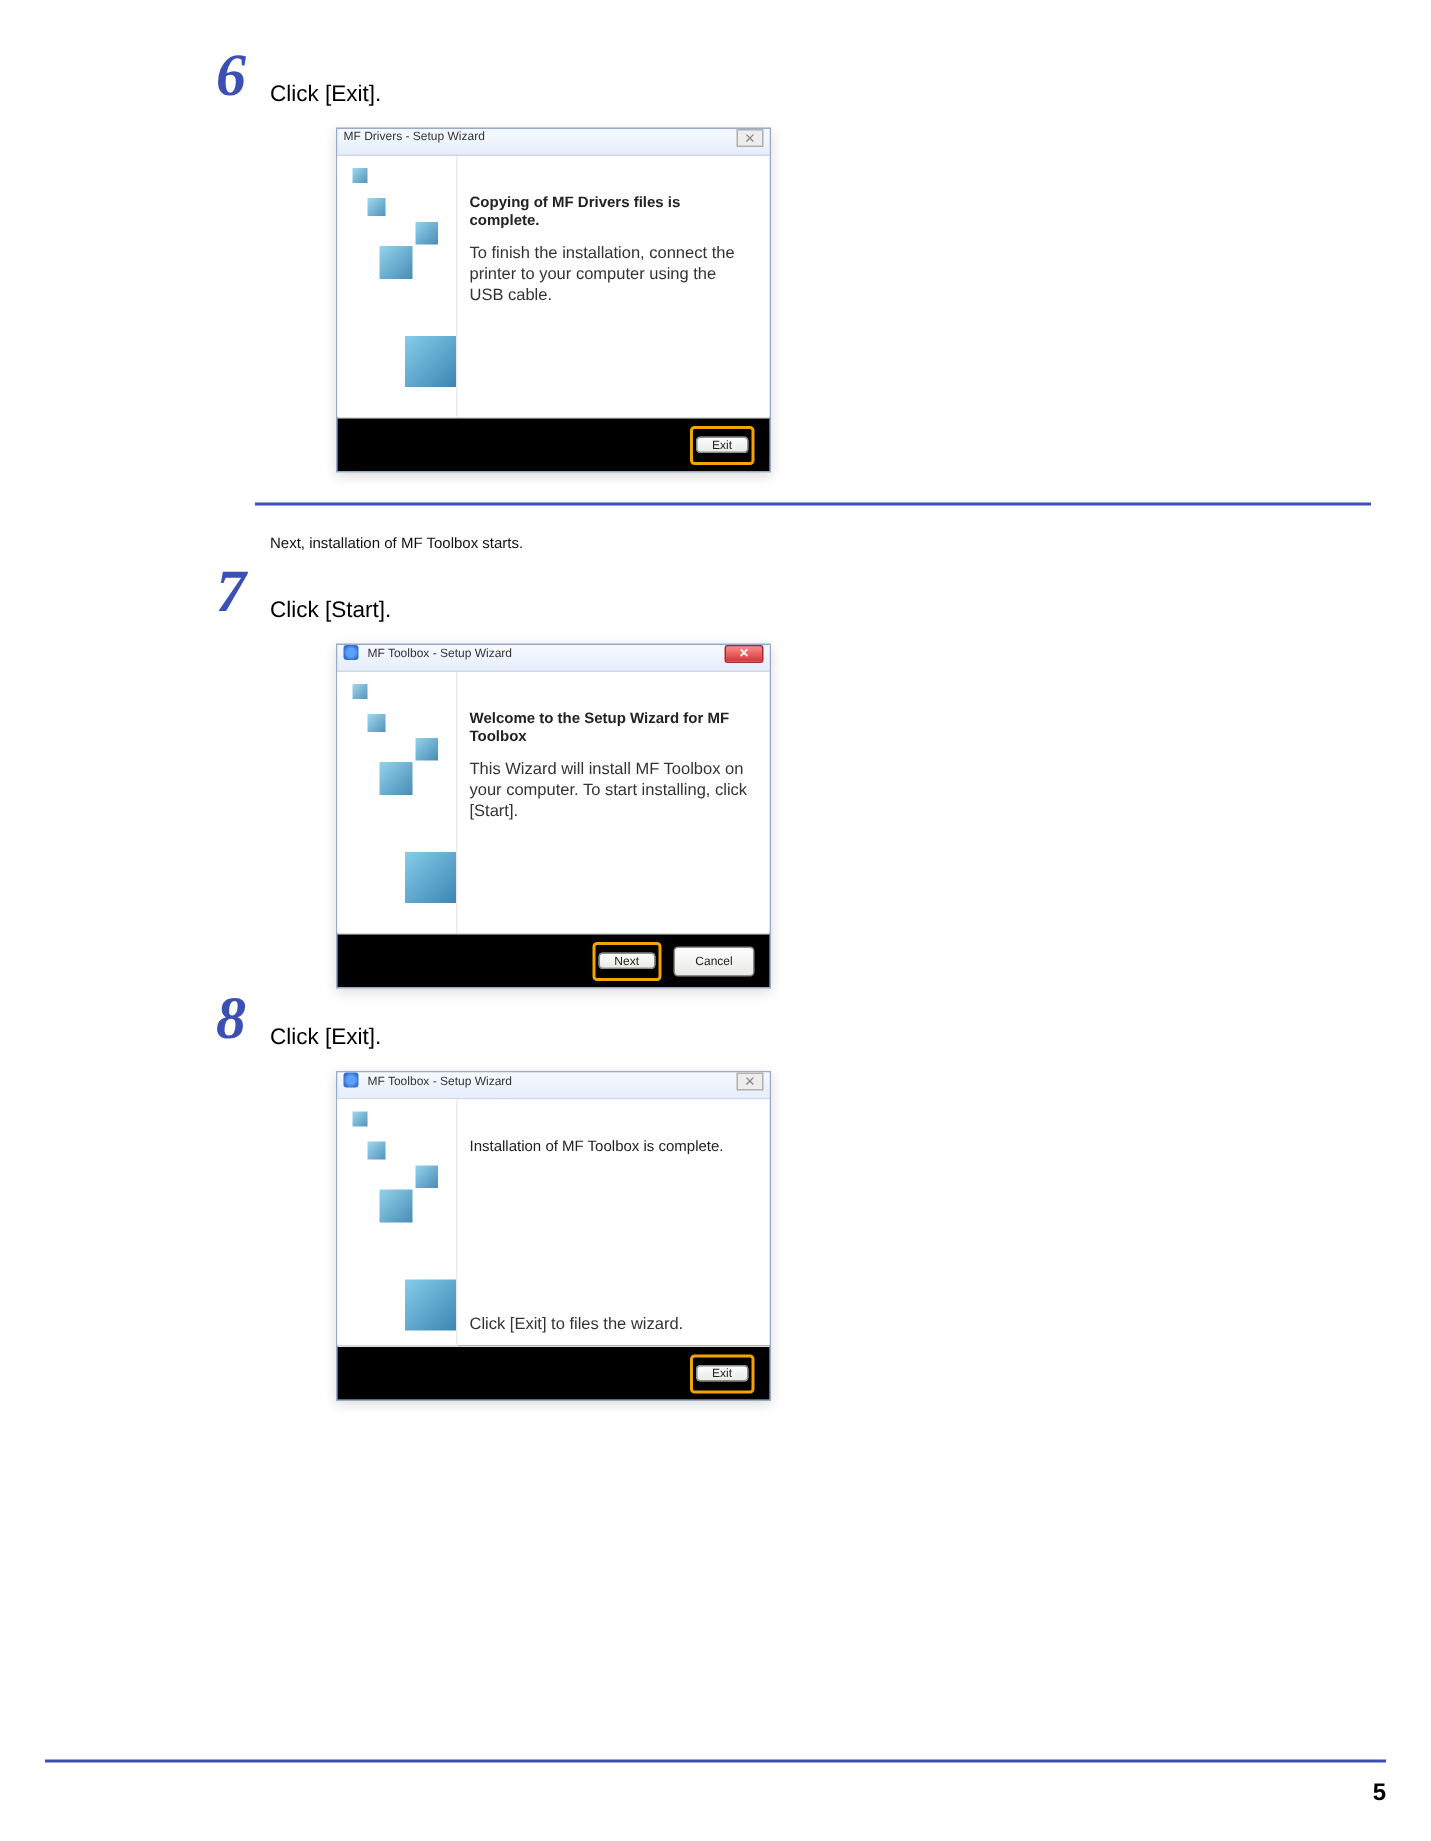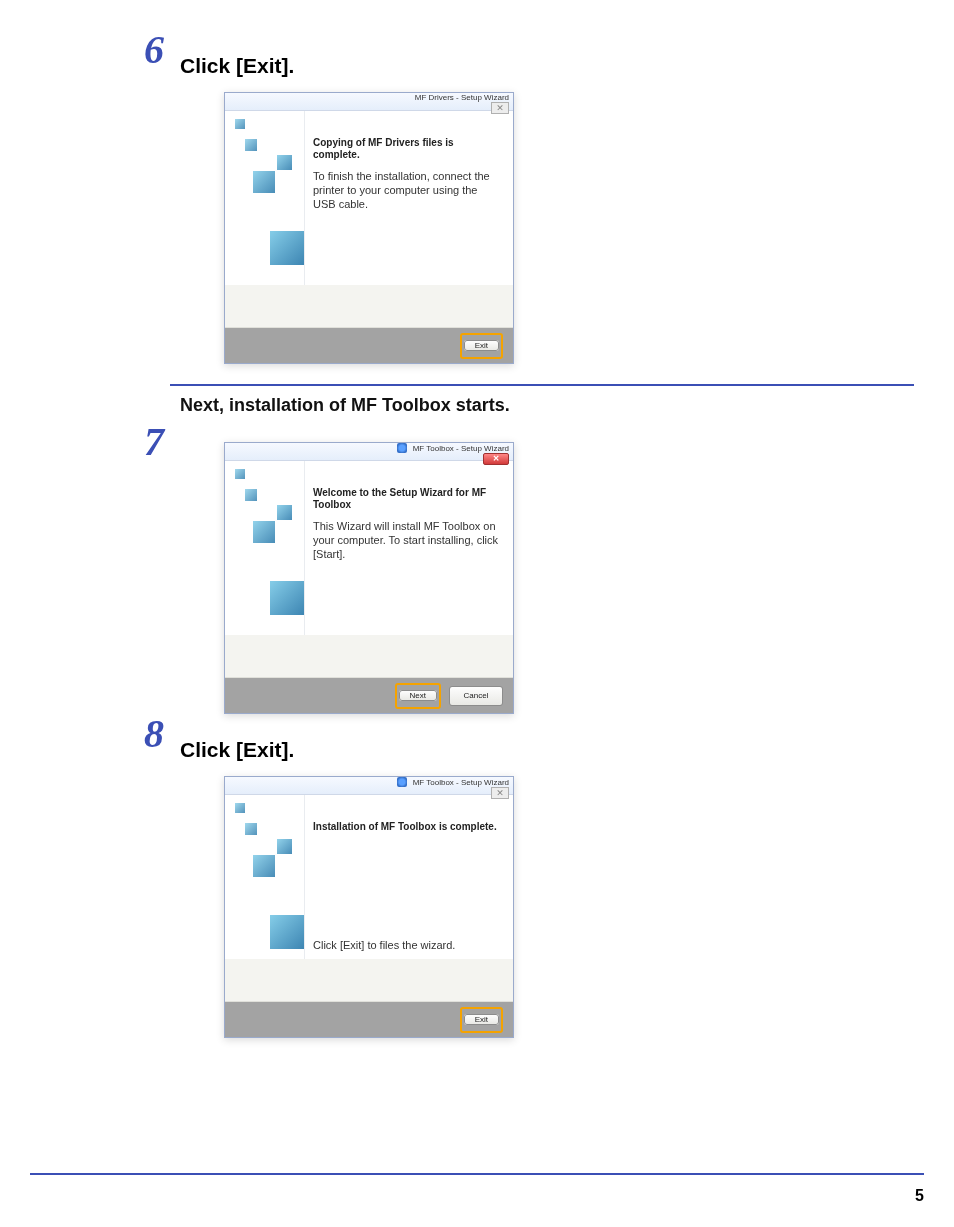--- a/index.html
+++ b/index.html
@@ -22,44 +22,43 @@
     position: absolute;
     left: -36px;
     top: -24px;
     font-family: Georgia, 'Times New Roman', serif;
     font-style: italic;
     font-weight: bold;
     font-size: 40px;
     color: #3b4fb5;
   }
   .step-title {
-    font-weight: bold;
-    font-size: 21px;
+    font-weight: normal;
+    font-size: 15px;
     padding-top: 4px;
     margin-bottom: 14px;
   }
   .dialog {
     width: 290px;
     border: 1px solid #9aaacc;
     background: #f4f4f0;
     box-shadow: 0 2px 8px rgba(0,0,0,.15);
     margin: 0 0 20px 44px;
     font-size: 7.5px;
   }
   .dialog .titlebar {
     height: 18px;
     background: linear-gradient(#f6f9ff,#e5eefb);
     border-bottom: 1px solid #cfd8e8;
     display: flex;
-    align-items: flex-end;
+    align-items: flex-start;
     justify-content: space-between;
     padding: 0 4px;
     font-size: 8px;
     color: #333;
-    flex-direction: column;
   }
   .titlebar .win-icon {
     display:inline-block;
     width:10px; height:10px;
     margin-right:4px;
     background: radial-gradient(circle,#5aa0ff 40%, #3570c9 70%);
     border-radius:2px;
   }
   .titlebar .title-left { display:flex; align-items:center; gap:2px; }
   .titlebar .close-x {
@@ -114,29 +113,28 @@
     font-size:10px;
     line-height:1.15;
     margin-bottom:10px;
   }
   .dialog-content .sub {
     font-size:11px;
     line-height:1.25;
     color:#333;
   }
   .button-row {
-    background:#a3a3a3;
+    background:#000000;
     border-top:1px solid #e0e0da;
     height:36px;
     display:flex;
     align-items:center;
     justify-content:flex-end;
     padding: 0 10px;
     gap:8px;
-    margin-top:42px;
   }
   .btn {
     min-width:54px;
     height:20px;
     border:1px solid #8c8c8c;
     background: linear-gradient(#fdfdfd,#e9e9e5);
     border-radius:3px;
     font-size:8px;
     text-align:center;
     line-height:18px;
@@ -148,23 +146,23 @@
     border:2px solid #f5a300;
     border-radius:3px;
     padding:2px;
   }
   .section-divider {
     border-top: 2px solid #3b4fb5;
     margin: 0 0 8px -10px;
     width: 100%;
   }
   .intertext {
-    font-weight:bold;
-    font-size:18px;
-    margin: 9px 0 26px 0;
+    font-weight:normal;
+    font-size:10px;
+    margin: 20px 0 26px 0;
     color:#111;
   }
   .bottom-rule {
     position:absolute;
     left: 30px;
     right: 30px;
     bottom: 52px;
     height: 2px;
     background:#3b4fb5;
   }
@@ -207,20 +205,21 @@
         </span>
       </div>
     </div>
   </div>
 
   <div class="section-divider"></div>
   <div class="intertext">Next, installation of MF Toolbox starts.</div>
 
   <div class="step">
     <div class="step-num">7</div>
+    <div class="step-title">Click [Start].</div>
 
     <div class="dialog">
       <div class="titlebar">
         <span class="title-left">
           <span class="win-icon"></span>
           <span>MF Toolbox - Setup Wizard</span>
         </span>
         <span class="close-x">✕</span>
       </div>
       <div class="dialog-body">
@@ -251,21 +250,21 @@
           <span class="win-icon"></span>
           <span>MF Toolbox - Setup Wizard</span>
         </span>
         <span class="close-grey">✕</span>
       </div>
       <div class="dialog-body" style="min-height:164px">
         <div class="sidebar-art">
             <div class="cubes"></div>
           </div>
         <div class="dialog-content" style="display:flex;flex-direction:column;justify-content:space-between;">
-          <div class="h1l" style="font-weight:bold;font-size:10px">Installation of MF Toolbox is complete.</div>
+          <div class="h1l" style="font-weight:normal;font-size:10px">Installation of MF Toolbox is complete.</div>
           <div class="sub" style="margin-top:auto">Click [Exit] to files the wizard.</div>
         </div>
       </div>
       <div class="button-row">
         <span class="highlight-wrap">
           <span class="btn">Exit</span>
         </span>
       </div>
     </div>
   </div>

